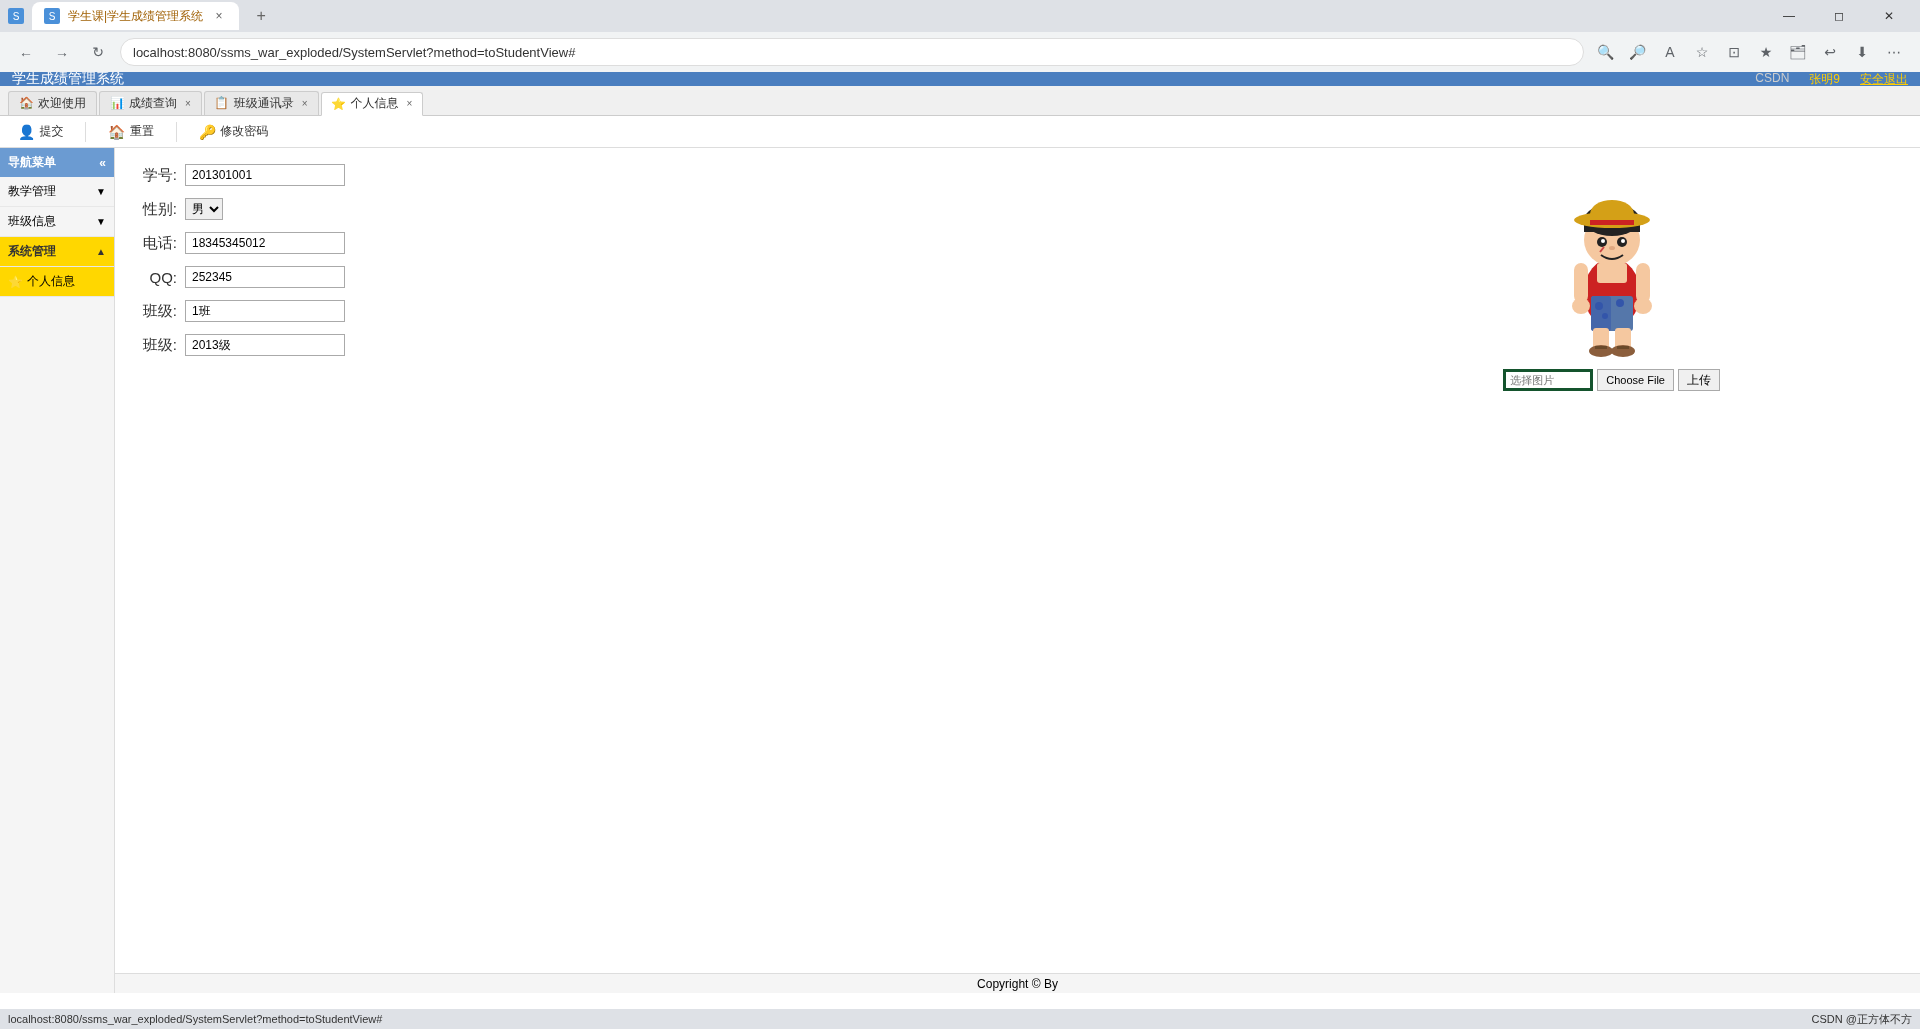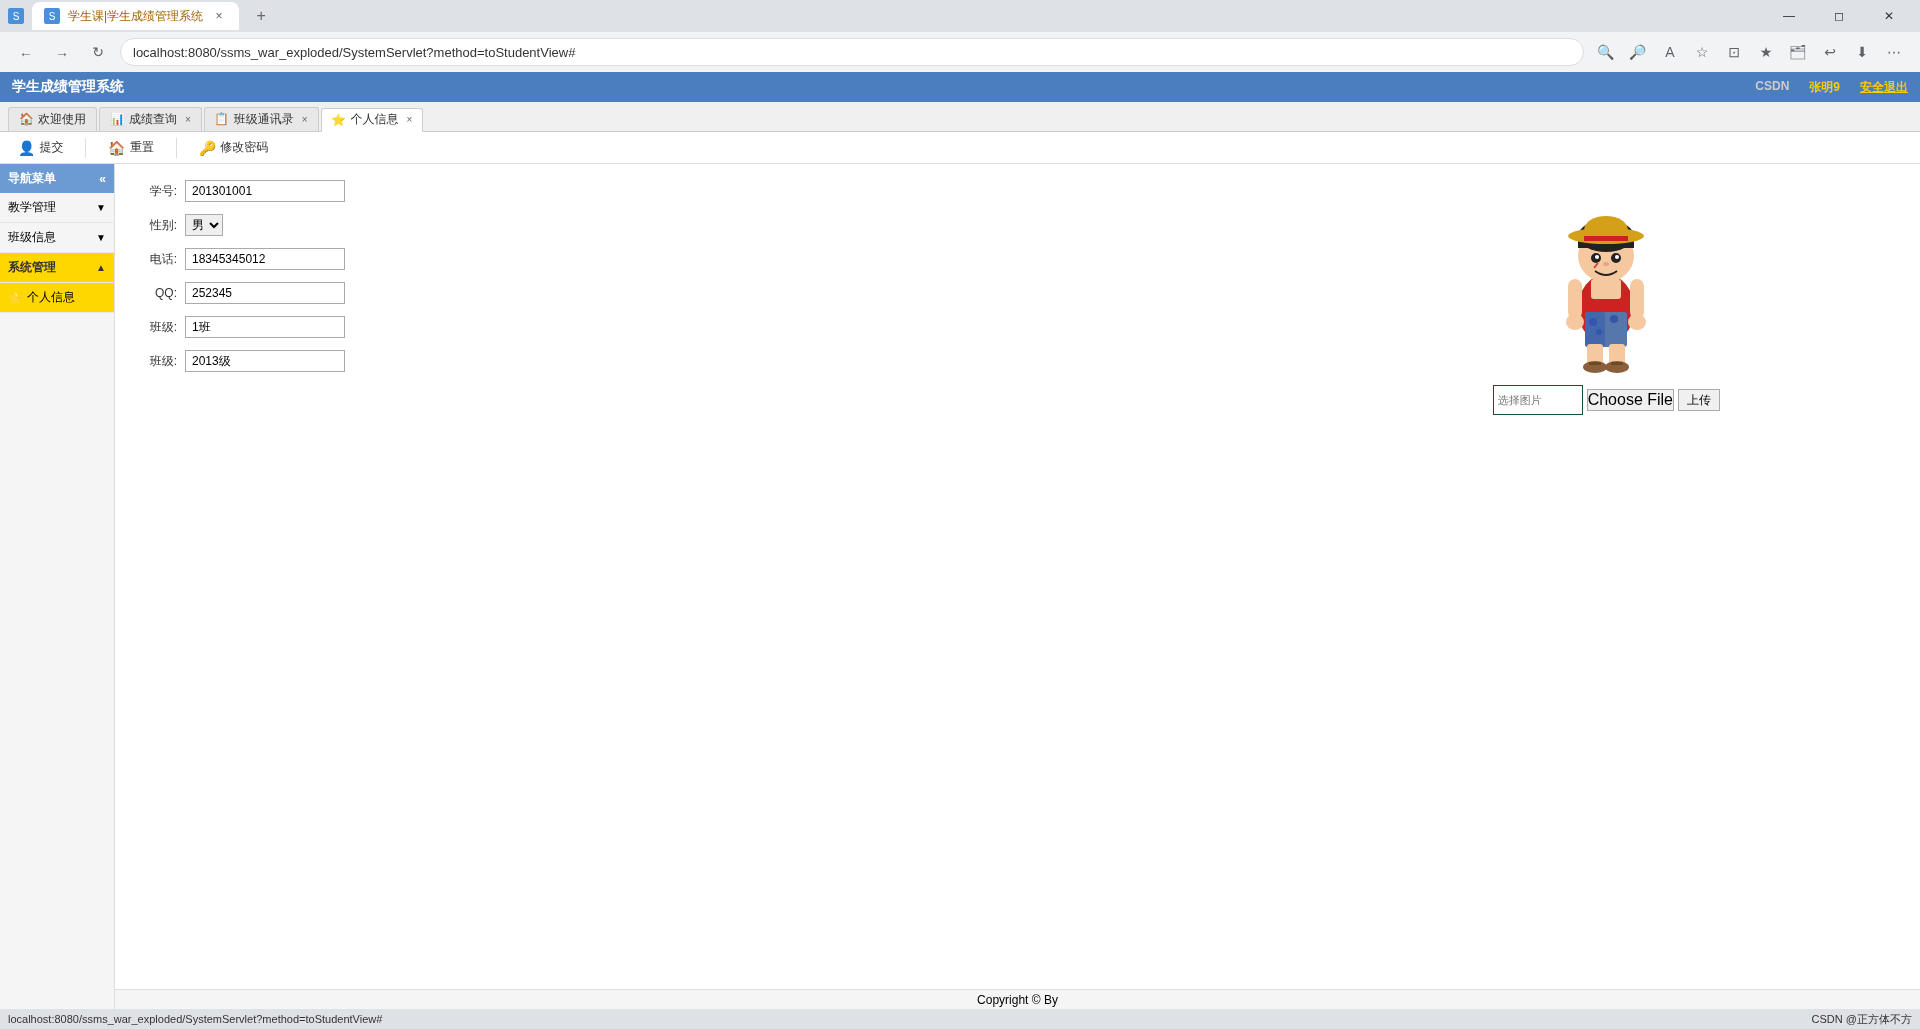--- a/index.html
+++ b/index.html
@@ -20,21 +20,21 @@
     .browser-action-btn { width: 28px; height: 28px; display: flex; align-items: center; justify-content: center; border-radius: 50%; cursor: pointer; color: #5f6368; font-size: 14px; }
 
     
     .window-controls { display: flex; gap: 4px; align-items: center; margin-left: auto; }
     .win-btn { width: 46px; height: 32px; display: flex; align-items: center; justify-content: center; cursor: pointer; color: #333; font-size: 12px; }
 
     
     .app-container { flex: 1; background: #fff; overflow: hidden; }
 
     
-    .app-header { background: #4a7ebf; height: 30px; display: flex; align-items: center; padding: 0 12px; color: white; font-size: 14px; font-weight: bold; justify-content: space-between; }
+    .app-header { background: #4a7ebf; height: 14px; display: flex; align-items: center; padding: 0 12px; color: white; font-size: 14px; font-weight: normal; justify-content: space-between; }
     .app-header-right { font-size: 12px; display: flex; gap: 20px; }
     .header-link { color: #ffcc00; cursor: pointer; text-decoration: underline; }
 
     
     .tab-bar { background: #f0f0f0; border-bottom: 1px solid #ccc; display: flex; align-items: center; padding: 4px 8px 0; gap: 2px; height: 30px; }
     .tab-item { display: flex; align-items: center; padding: 2px 10px; border: 1px solid #ccc; border-bottom: none; background: #e8e8e8; cursor: pointer; font-size: 12px; color: #333; border-radius: 3px 3px 0 0; gap: 4px; height: 24px; }
     .tab-item.active { background: #fff; border-bottom: 1px solid #fff; position: relative; top: 1px; }
     .tab-icon { font-size: 12px; }
     .tab-close { font-size: 10px; color: #666; cursor: pointer; margin-left: 4px; }
 
@@ -54,31 +54,31 @@
     .sidebar-item.active { background: #ffd700; color: #333; font-weight: bold; }
     .sidebar-item.selected { background: #ffd700; }
     .sidebar-arrow { font-size: 10px; margin-left: auto; }
 
     
     .content-area { flex: 1; padding: 16px 20px; overflow-y: auto; position: relative; }
 
     
     .form-container { max-width: 400px; }
     .form-row { display: flex; align-items: center; margin-bottom: 12px; }
-    .form-label { width: 50px; font-size: 12px; color: #333; text-align: right; padding-right: 8px; white-space: nowrap; }
+    .form-label { width: 50px; font-size: 15px; color: #333; text-align: right; padding-right: 8px; white-space: nowrap; }
     .form-input { width: 160px; height: 22px; border: 1px solid #aaa; padding: 2px 6px; font-size: 12px; font-family: inherit; }
     .form-select { height: 22px; border: 1px solid #aaa; padding: 2px; font-size: 12px; font-family: inherit; }
 
     
     .avatar-area { position: absolute; right: 200px; top: 20px; display: flex; flex-direction: column; align-items: center; gap: 8px; }
 
     
     .upload-row { display: flex; align-items: center; gap: 4px; }
-    .upload-text-input { width: 90px; height: 30px; border: 1px solid #14532d; font-size: 11px; padding: 2px 4px; color: #999; }
-    .choose-file-btn { height: 22px; padding: 0 0; border: 1px solid #aaa; background: #f0f0f0; font-size: 16px; cursor: pointer; white-space: nowrap; }
+    .upload-text-input { width: 90px; height: 22px; border: 3px solid #14532d; font-size: 11px; padding: 2px 4px; color: #999; }
+    .choose-file-btn { height: 22px; padding: 0 8px; border: 1px solid #aaa; background: #f0f0f0; font-size: 11px; cursor: pointer; white-space: nowrap; }
     .upload-btn { height: 22px; padding: 0 8px; border: 1px solid #aaa; background: #f0f0f0; font-size: 12px; cursor: pointer; }
     .status-bar { background: #dee1e6; height: 20px; display: flex; align-items: center; padding: 0 8px; font-size: 11px; color: #333; justify-content: space-between; }
   </style>
 </head>
 <body>
 
 <div class="browser-chrome">
 
   <div class="browser-titlebar">
 

